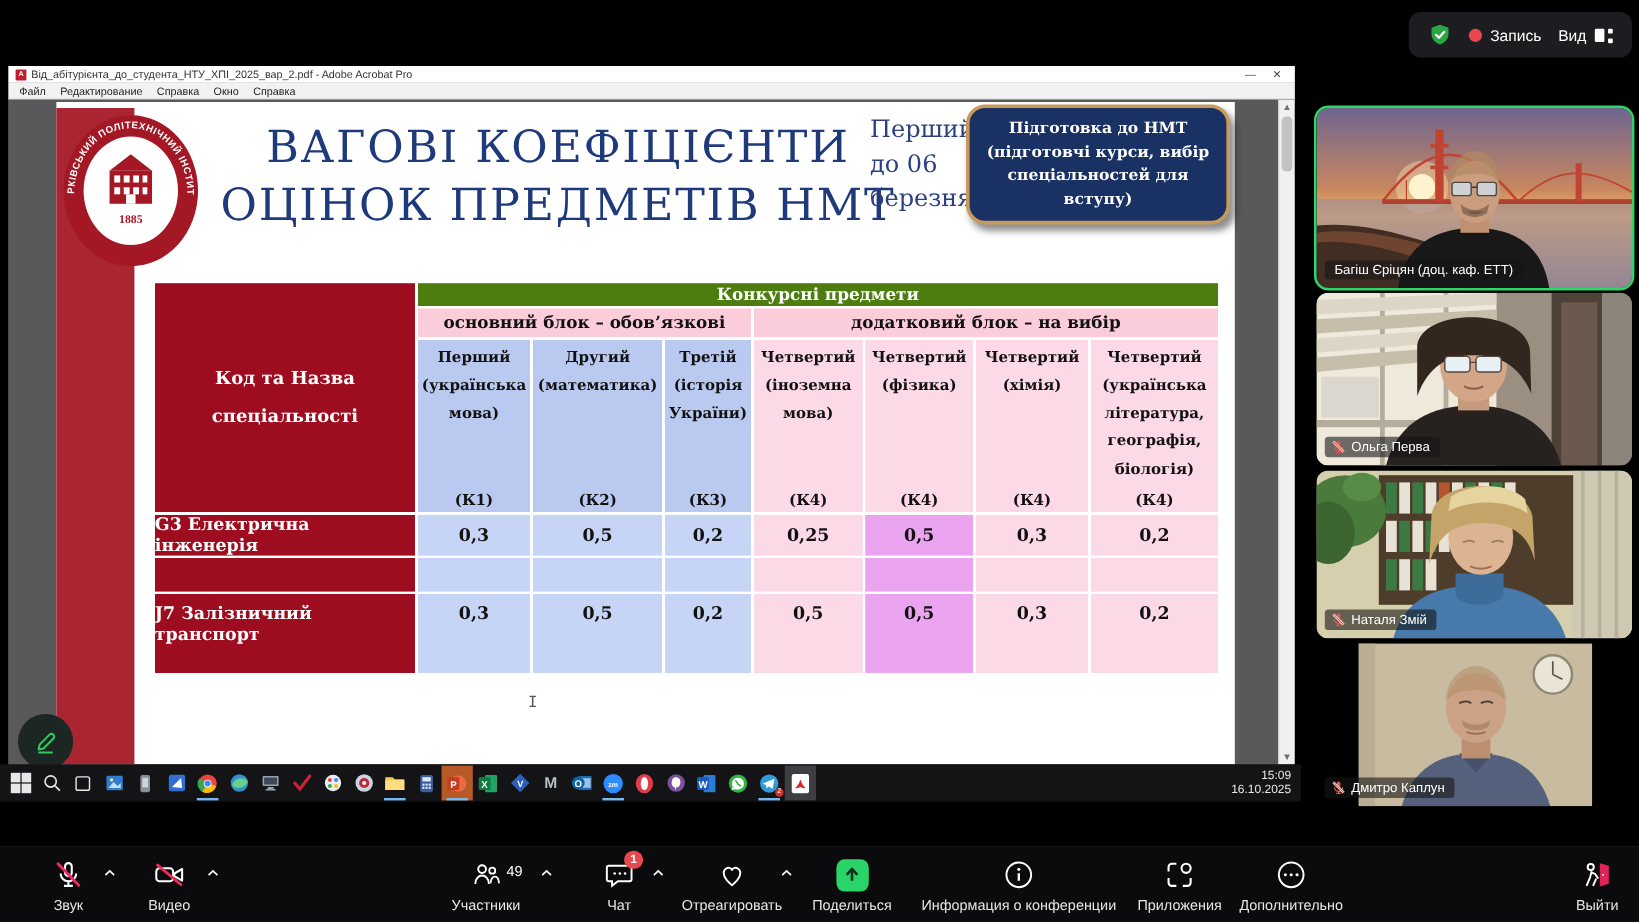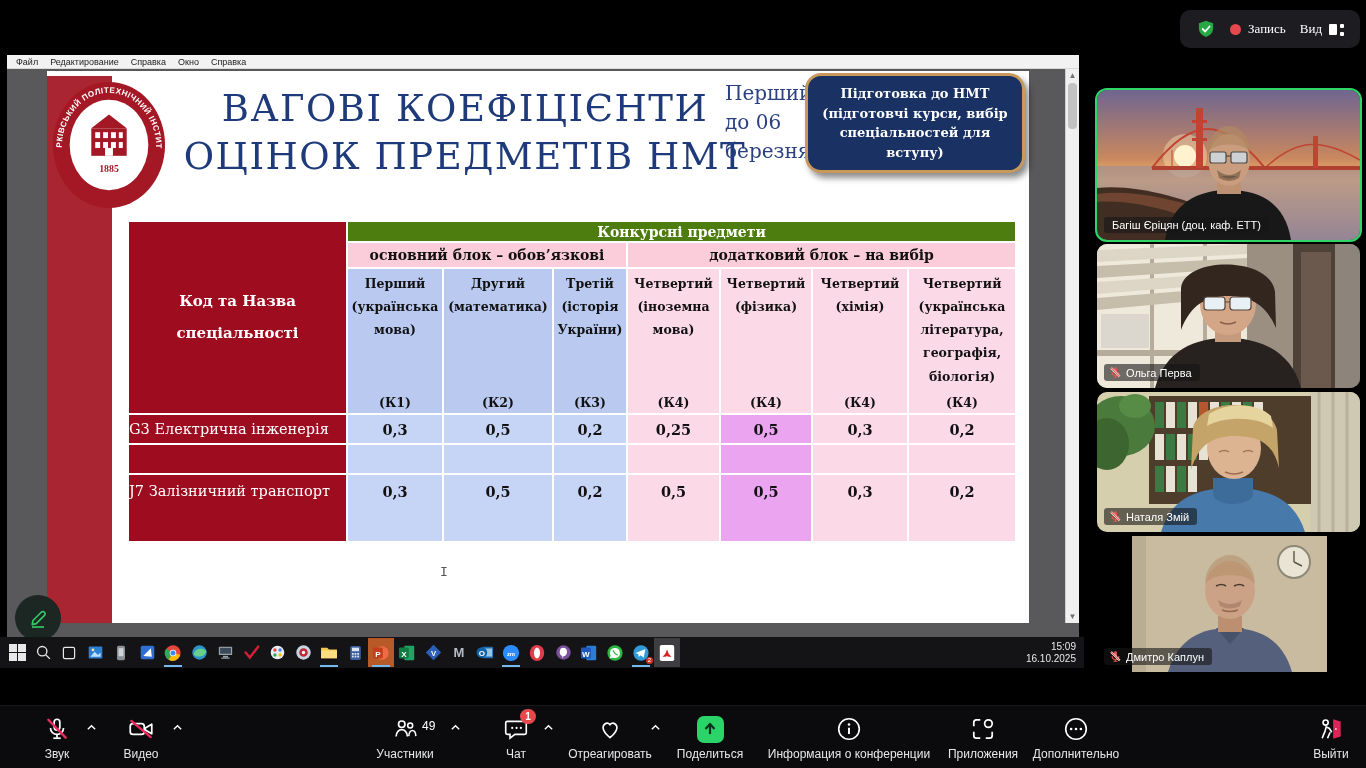--- a/index.html
+++ b/index.html
@@ -4,21 +4,21 @@
 <style>
   html,body{margin:0;padding:0;background:#000;}
   #stage{position:relative;width:1366px;height:768px;background:#000;overflow:hidden;
          font-family:"Liberation Sans",sans-serif;-webkit-font-smoothing:antialiased;}
   .abs{position:absolute;}
 
   
   .top-pill{right:6px;top:10px;height:38px;background:#1d1d21;border-radius:10px;
             display:flex;align-items:center;gap:14px;padding:0 16px;color:#fff;font-size:13px;}
   .rec-dot{width:11px;height:11px;border-radius:50%;background:#e5484d;display:inline-block;}
-  .pill-sec{display:flex;align-items:center;gap:7px;font-family:Liberation Serif, serif;}
+  .pill-sec{display:flex;align-items:center;gap:7px;}
   .grid-ico{position:relative;width:15px;height:13px;}
   .grid-ico i{position:absolute;background:#fff;border-radius:1px;}
   .grid-ico .a{left:0;top:1px;width:8px;height:11px;}
   .grid-ico .b{right:0;top:1px;width:4px;height:4px;}
   .grid-ico .c{right:0;bottom:0;width:4px;height:4px;}
 
   
   .acrobat{left:7px;top:55px;width:1072px;height:582px;background:#59595b;}
   .ac-title{height:14px;background:#fff;display:flex;align-items:center;gap:4px;
             padding:0 6px;font-size:9px;color:#333;}
@@ -60,21 +60,21 @@
   .cell-block{background:#fbcddb;color:#111;font-size:14px;font-weight:bold;text-align:center;}
   .colh{vertical-align:top;}
   .colh .cw{display:flex;flex-direction:column;justify-content:space-between;height:138px;
             padding:3px 1px 3px;font-size:12.5px;font-weight:bold;color:#111;text-align:center;}
   .colh .lbl{line-height:1.85;}
   .colh .code{line-height:1.2;}
   .bgblue{background:#b9c9ef;}
   .bgpink{background:#fcd9e6;}
   .bgpurple{background:#eaa4f0;}
   .bgblue2{background:#c6d4f5;}
-  .cell-name{background:#9e0c1f;color:#fff;font-size:14.5px;font-weight:normal;
+  .cell-name{background:#9e0c1f;color:#fff;font-size:14.5px;font-weight:bold;
              text-align:left;padding:2px 4px;}
   .vtop{vertical-align:top;padding-top:8px !important;}
   .val{font-size:14.5px;font-weight:bold;color:#111;text-align:center;}
 
   
   .ibeam{left:393px;top:493px;width:8px;height:15px;color:#555;font-size:13px;
          font-family:"DejaVu Sans Mono",monospace;line-height:15px;}
 
   
   .pencil-btn{left:15px;top:595px;width:46px;height:46px;border-radius:50%;background:#1c2622;
@@ -138,20 +138,27 @@
       <span>Вид</span>
       <span class="grid-ico">
           <i class="a"></i>
           <i class="b"></i>
           <i class="c"></i>
         </span>
     </span>
   </div>
 
   <div class="abs acrobat">
+    <div class="ac-title">
+      <span class="pdfico">A</span>
+      <span>Від_абітурієнта_до_студента_НТУ_ХПІ_2025_вар_2.pdf - Adobe Acrobat Pro</span>
+      <span class="spacer"></span>
+      <span class="ac-ctrl">—</span>
+      <span class="ac-ctrl">✕</span>
+    </div>
     <div class="ac-menu">
       <span>Файл</span>
       <span>Редактирование</span>
       <span>Справка</span>
       <span>Окно</span>
       <span>Справка</span>
     </div>
 
     <div class="ac-body">
       <div class="abs page">

